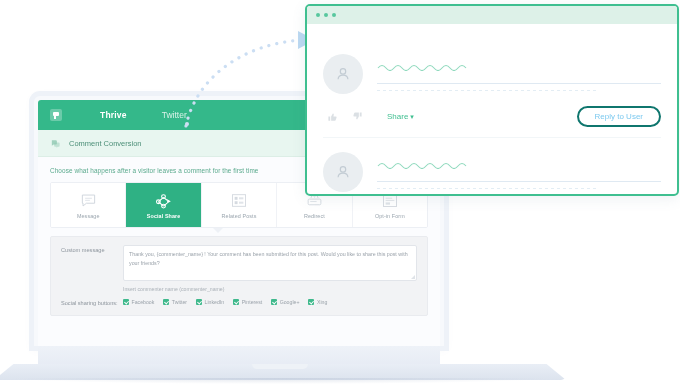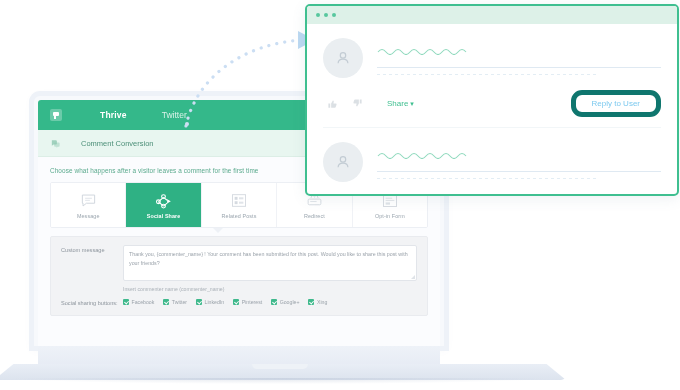--- a/index.html
+++ b/index.html
@@ -59,21 +59,21 @@
   .logo-strong{color:#fff;font-size:8.5px;font-weight:bold;letter-spacing:.2px;}
   .logo-light{color:#d9f2e8;font-size:8.5px;font-weight:normal;margin-left:3px;}
 
   .nav-row{
     height:26px;display:flex;align-items:center;padding:0 12px;
     border-bottom:1px solid #eef1f5;background:#fff;
   }
   .nav-row.active{background:#e8f6f0;border-bottom:1px solid #dceee6;}
   .nav-ico{width:11px;height:11px;margin-right:8px;flex:0 0 auto;opacity:.75;}
   .nav-label{font-size:7.5px;color:#6f8a83;}
-  .nav-row.active .nav-label{color:#4c8f78;margin-left:12px;}
+  .nav-row.active .nav-label{color:#4c8f78;}
 
   .panel-body{padding:10px 12px 0 12px;background:#fbfcfe;}
   .panel-heading{font-size:6.4px;color:#59a98c;margin-bottom:8px;letter-spacing:.1px;}
 
   
   .tabs{display:flex;border:1px solid #eceff4;border-radius:2px;background:#fff;overflow:hidden;}
   .tab{
     flex:1;height:44px;display:flex;flex-direction:column;align-items:center;
     justify-content:center;gap:3px;border-right:1px solid #f0f2f6;background:#fff;
   }
@@ -120,41 +120,41 @@
   
   #comment-panel{
     position:absolute;left:305px;top:4px;width:370px;height:188px;
     background:#fff;border:2px solid #3fbf90;border-radius:5px;
     box-shadow:0 3px 14px rgba(90,120,140,.10);overflow:hidden;
   }
   .cp-header{
     height:18px;background:#ddf1e8;display:flex;align-items:center;padding-left:9px;gap:4px;
   }
   .cp-dot{width:4px;height:4px;border-radius:50%;background:#3fbf90;opacity:.85;}
-  .cp-body{padding:0 16px;}
+  .cp-body{padding:16px 16px;}
   .comment{padding:14px 0 10px 0;position:relative;}
   .comment + .comment{border-top:1px solid #f2f6f8;}
   .c-top{display:flex;align-items:flex-start;gap:14px;}
   .avatar{
     width:40px;height:40px;border-radius:50%;background:#eaeef1;flex:0 0 auto;
     display:flex;align-items:center;justify-content:center;
   }
   .c-lines{flex:1;padding-top:3px;}
   .squiggle{height:9px;width:100px;}
   .line-solid{height:1px;background:#dfe9f2;margin-top:8px;}
   .line-dashed{
     height:1px;margin-top:6px;width:78%;
     background:repeating-linear-gradient(to right,#e3edf4 0 3px,transparent 3px 6px);
   }
   .c-bottom{display:flex;align-items:center;margin-top:12px;padding-left:4px;}
   .thumb{width:11px;height:11px;margin-right:14px;opacity:.5;}
   .share-txt{font-size:8px;color:#3fbf90;margin-left:10px;}
   .share-caret{color:#3fbf90;font-size:7px;margin-left:2px;}
   .reply-btn{
-    margin-left:auto;border:5px solid #0f766e;border-radius:11px;
+    margin-left:auto;border:2px solid #0f766e;border-radius:11px;
     padding:4px 16px;font-size:8px;color:#7cc9ef;background:#fff;white-space:nowrap;
   }
 
   
   #arrow{position:absolute;left:170px;top:26px;width:150px;height:105px;pointer-events:none;}
   #arrow-origin-dot{
     position:absolute;left:185px;top:122px;width:4px;height:4px;border-radius:50%;
     background:#cfe0f3;
   }
 </style>

